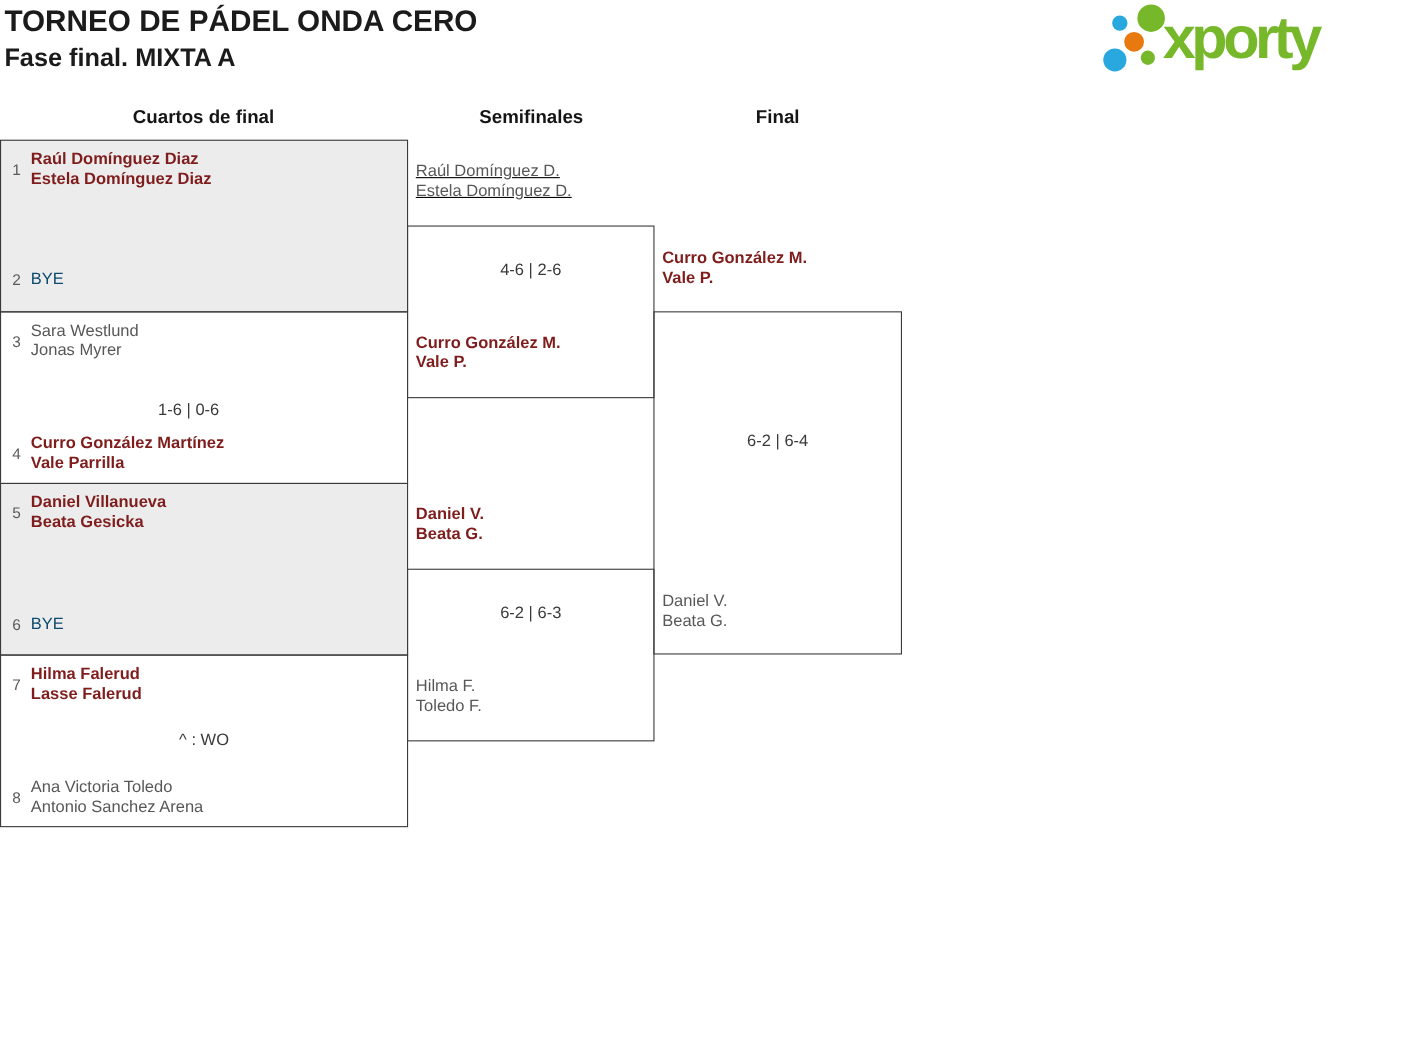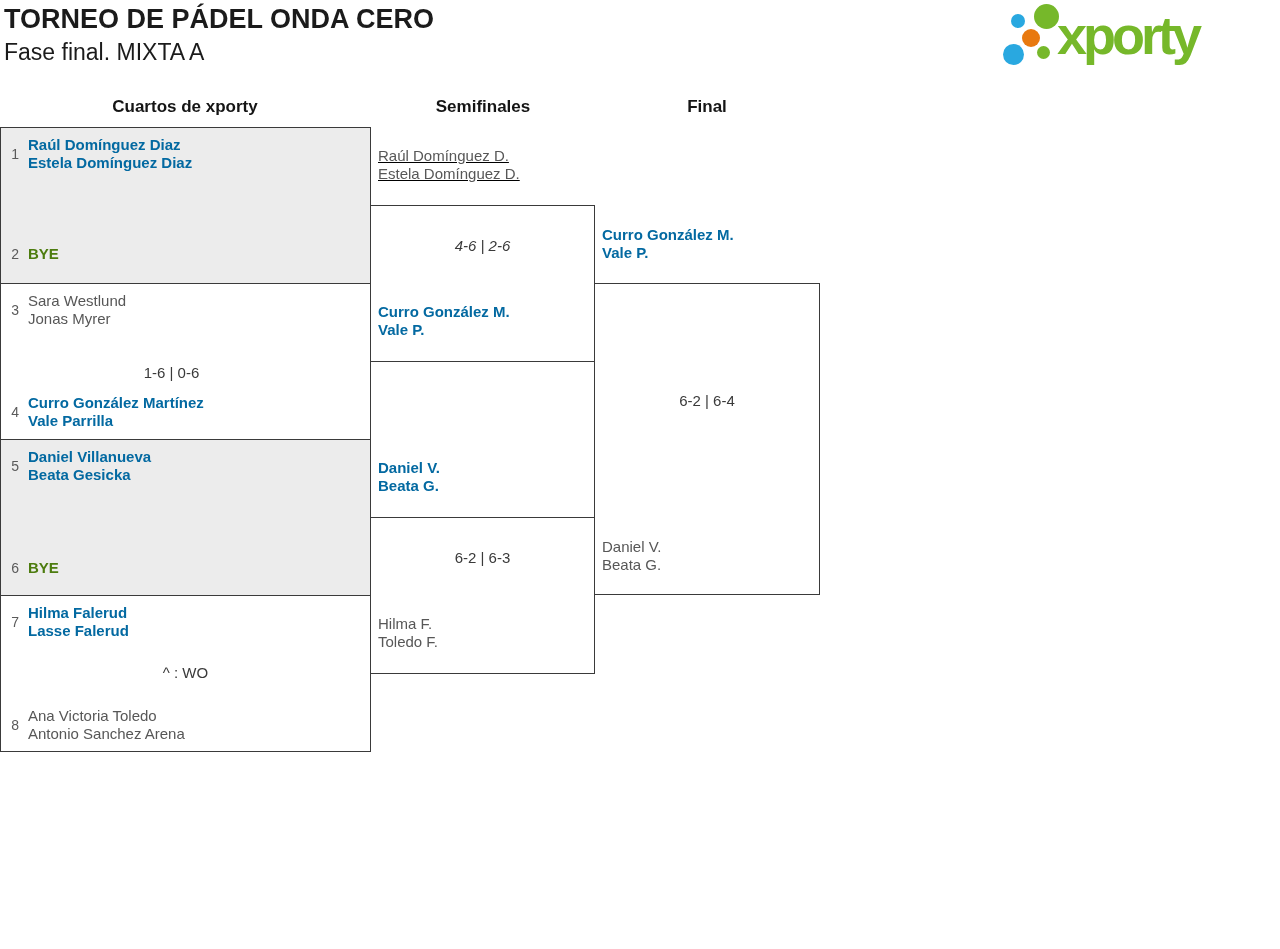--- a/index.html
+++ b/index.html
@@ -10,21 +10,21 @@
     padding-left:22px;
     -webkit-font-smoothing:antialiased;
   }
   
   .page-title{
     position:absolute;left:4px;top:1px;margin:0;
     font-size:27px;line-height:36px;font-weight:700;color:#1b1b1b;letter-spacing:0;
   }
   .page-subtitle{
     position:absolute;left:4px;top:37px;margin:0;
-    font-size:23px;line-height:30px;font-weight:400;color:#1b1b1b;
+    font-size:23px;line-height:30px;font-weight:700;color:#1b1b1b;
   }
   
   .logo{position:absolute;left:1002px;top:0;width:230px;height:78px;cursor:pointer;}
   .dot{position:absolute;border-radius:50%;}
   .dot.green-lg {left:32px;top:4px;width:25px;height:25px;background:#76b82a;}
   .dot.blue-sm  {left:9px;top:14px;width:14px;height:14px;background:#29a8e0;}
   .dot.orange-md{left:20px;top:29px;width:18px;height:18px;background:#e8790f;}
   .dot.blue-lg  {left:1px;top:44px;width:21px;height:21px;background:#29a8e0;}
   .dot.green-sm {left:35px;top:46px;width:13px;height:13px;background:#76b82a;}
   .logo-text{
@@ -38,23 +38,23 @@
   }
   .rh0{left:185px;} .rh1{left:483px;} .rh2{left:707px;}
   
   .box{position:absolute;border:1px solid #3a3a3a;box-sizing:border-box;background:transparent;}
   .box.shade{background:#ececec;}
   
   .entry{position:absolute;display:flex;align-items:center;gap:9px;font-size:15px;line-height:18px;}
   .seed{flex:0 0 13px;width:13px;text-align:right;font-size:14px;color:#5a5a5a;font-weight:400;}
   .names{display:block;}
   .line{display:block;white-space:nowrap;}
-  .winner .line{font-weight:700;color:#0369a1;}
+  .winner .line{font-weight:700;color:#7f1d1d;}
   .loser  .line{font-weight:400;color:#575757;}
-  .bye    .line{font-weight:700;color:#4d7c0f;}
+  .bye    .line{font-weight:400;color:#0c4a6e;}
   .score{
     position:absolute;text-align:center;
     font-size:15px;line-height:18px;color:#3a3a3a;font-weight:400;
   }
 </style>
 </head>
 <body>
 
 <div class="page">
 
@@ -63,21 +63,21 @@
 
   <div class="logo">
     <span class="dot green-lg"></span>
     <span class="dot blue-sm"></span>
     <span class="dot orange-md"></span>
     <span class="dot blue-lg"></span>
     <span class="dot green-sm"></span>
     <span class="logo-text">xporty</span>
   </div>
 
-  <div class="round-header rh0">Cuartos de xporty</div>
+  <div class="round-header rh0">Cuartos de final</div>
   <div class="round-header rh2">Final</div>
   <div class="round-header rh1">Semifinales</div>
 
   <div class="box shade" style="left:0;top:127px;width:371px;height:157px;"></div>
   <div class="box" style="left:0;top:283px;width:371px;height:157px;"></div>
   <div class="box shade" style="left:0;top:439px;width:371px;height:157px;"></div>
   <div class="box" style="left:0;top:595px;width:371px;height:157px;"></div>
   <div class="box" style="left:370px;top:205px;width:225px;height:157px;"></div>
   <div class="box" style="left:370px;top:517px;width:225px;height:157px;"></div>
   <div class="box" style="left:594px;top:283px;width:226px;height:312px;"></div>
@@ -141,21 +141,21 @@
       <span class="line">Antonio Sanchez Arena</span>
     </span>
   </div>
 
   <div class="entry loser" style="left:378px;top:147px;text-decoration:underline;">
     <span class="names">
       <span class="line">Raúl Domínguez D.</span>
       <span class="line">Estela Domínguez D.</span>
     </span>
   </div>
-  <div class="score" style="left:370px;top:237px;width:225px;font-style:italic;">4-6 | 2-6</div>
+  <div class="score" style="left:370px;top:237px;width:225px;">4-6 | 2-6</div>
   <div class="entry winner" style="left:378px;top:303px;">
     <span class="names">
       <span class="line">Curro González M.</span>
       <span class="line">Vale P.</span>
     </span>
   </div>
 
   <div class="entry winner" style="left:378px;top:459px;">
     <span class="names">
       <span class="line">Daniel V.</span>

